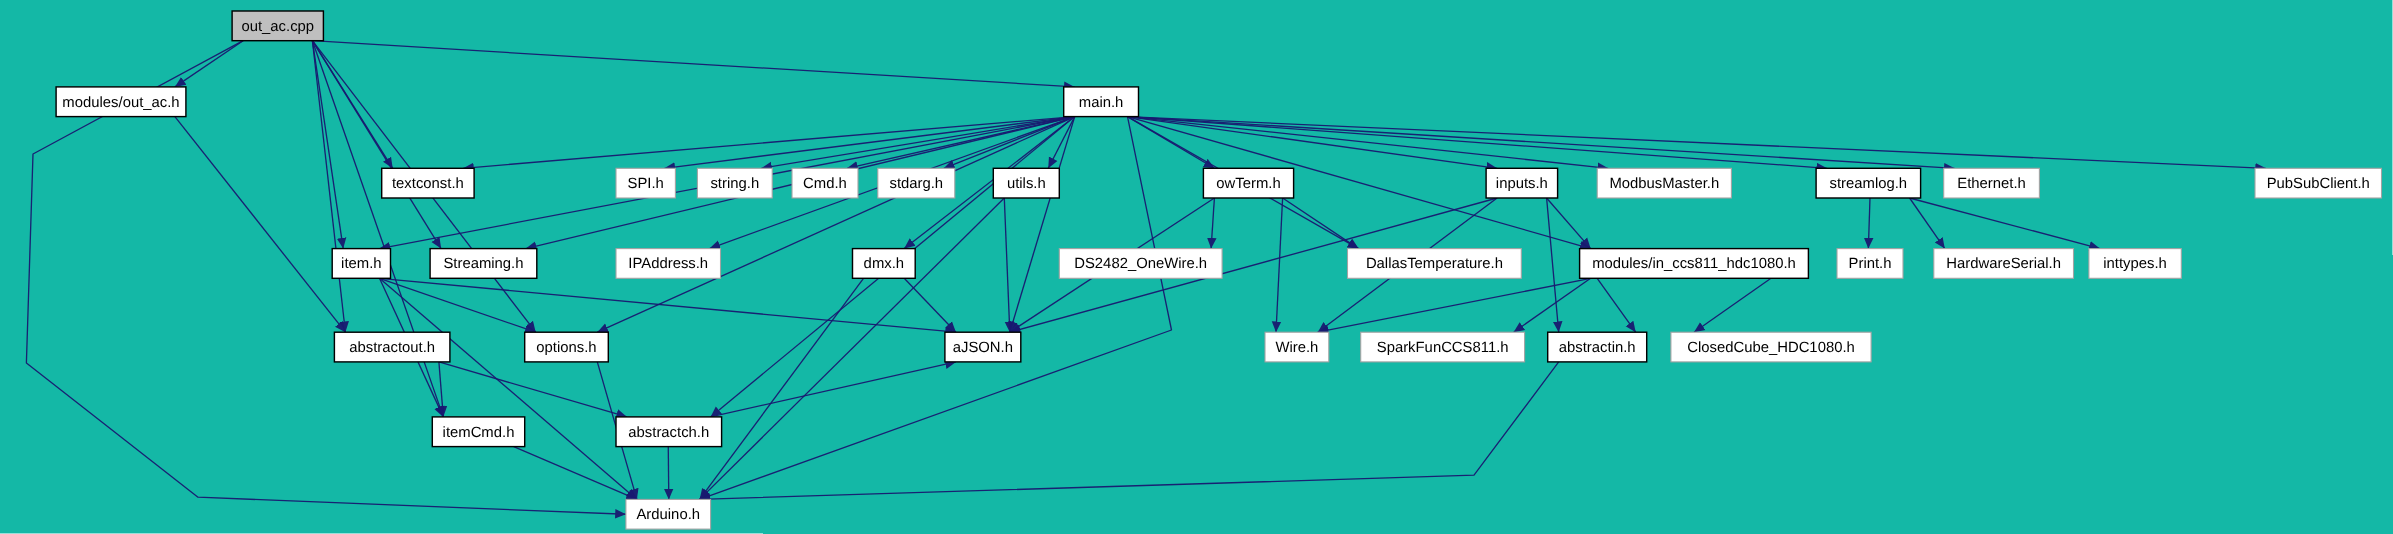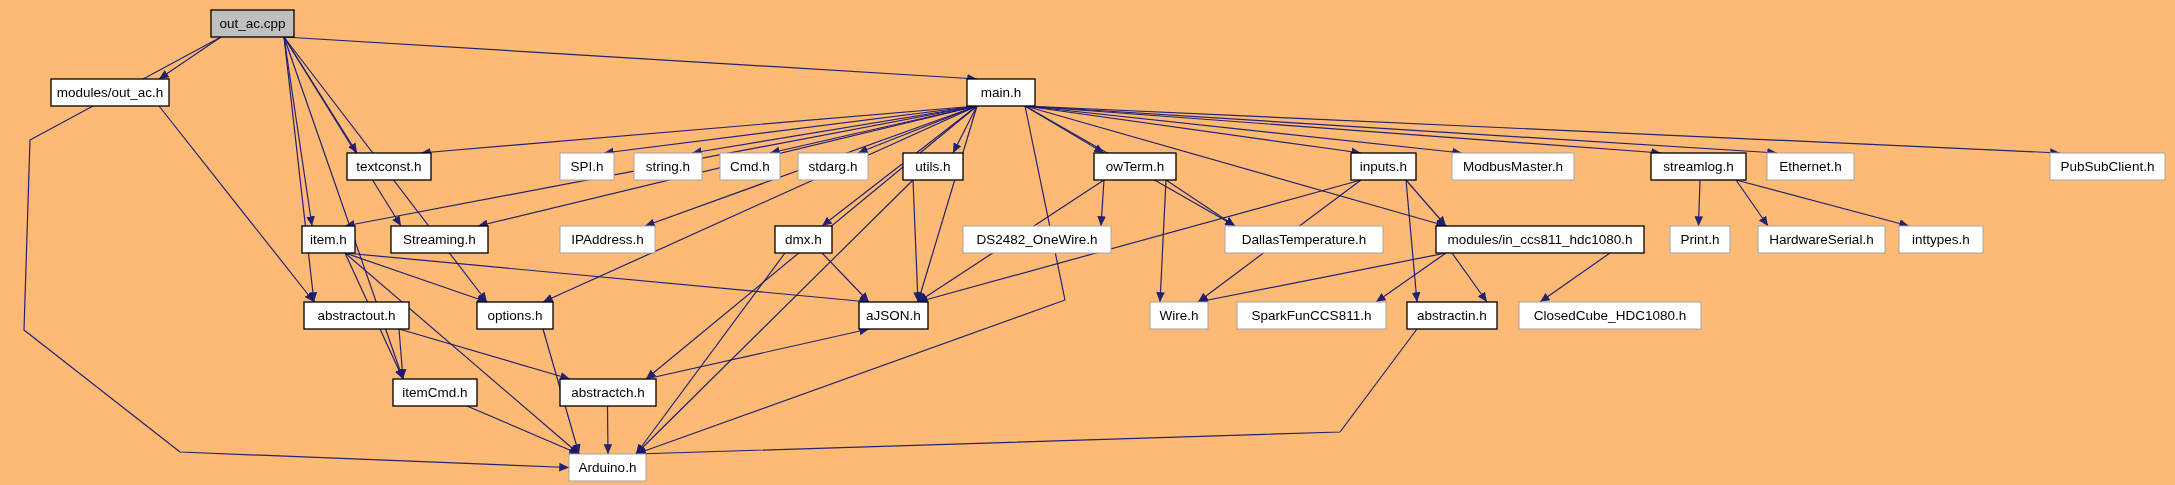--- a/index.html
+++ b/index.html
@@ -4,21 +4,21 @@
 <style>
   html, body {
     margin: 0;
     padding: 0;
     background: #ffffff;
   }
   .canvas {
     position: relative;
     width: 2175px;
     height: 485px;
-    background: #fdba74;
+    background: #14b8a6;
     font-family: "Liberation Sans", sans-serif;
   }
   svg {
     display: block;
     width: 2175px;
     height: 485px;
   }
   .edge {
     fill: none;
     stroke-width: 1.2;

